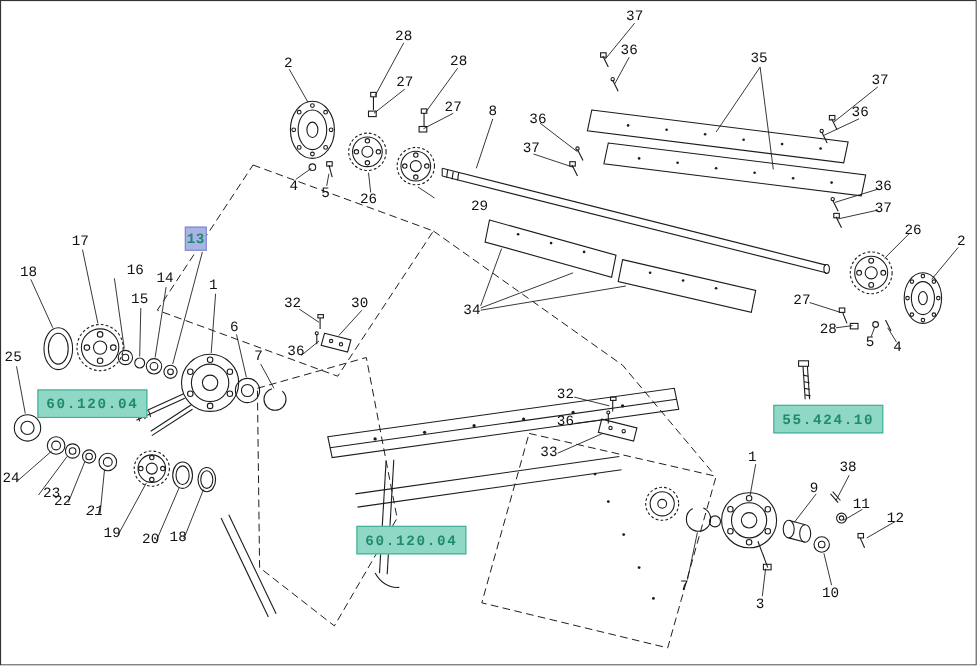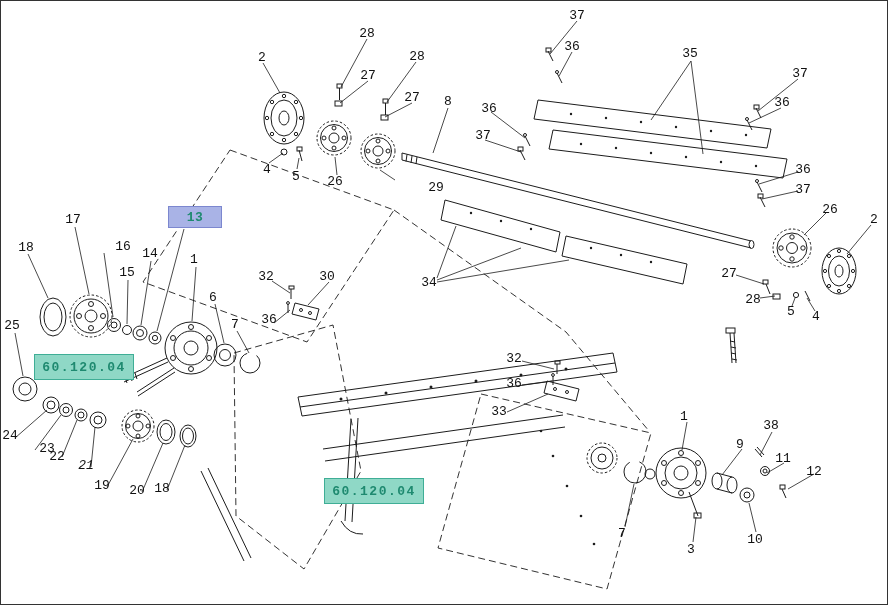--- a/index.html
+++ b/index.html
@@ -19,21 +19,21 @@
     font-size:13px;font-weight:bold;letter-spacing:1.5px;line-height:1;
     box-sizing:border-box;
   }
   .refbox.teal{
     width:100px;height:26px;
     background:var(--ref_teal_bg,#8fd8c6);
     border:1px solid var(--ref_teal_border,#3fae96);
     color:var(--ref_teal_text,#1f8a70);
   }
   .refbox.blue{
-    width:54px;height:22px;letter-spacing:0.5px;
+    width:20px;height:22px;letter-spacing:0.5px;
     background:var(--ref_blue_bg,#a9b3e6);
     border:1px solid var(--ref_blue_border,#7c87cf);
     color:var(--ref_teal_text,#1f8a70);
   }
 </style>
 </head>
 <body>
 
 <div class="stage">
 
@@ -450,16 +450,17 @@
       <div class="callout" style="left: 683px; top: 415px;">1</div>
       <div class="callout" style="left: 739px; top: 443px;">9</div>
       <div class="callout" style="left: 770px; top: 424px;">38</div>
       <div class="callout" style="left: 782px; top: 457px;">11</div>
       <div class="callout" style="left: 813px; top: 470px;">12</div>
       <div class="callout" style="left: 621px; top: 532px;">7</div>
       <div class="callout" style="left: 690px; top: 548px;">3</div>
       <div class="callout" style="left: 754px; top: 538px;">10</div>
       <div class="refbox teal" style="left: 33px; top: 353px;">60.120.04</div>
       <div class="refbox teal" style="left: 323px; top: 477px;">60.120.04</div>
+      <div class="refbox teal" style="left: 702px; top: 367px;">55.424.10</div>
       <div class="refbox blue" style="left: 167px; top: 205px;">13</div>
     </div>
 
 </div>
 
 </body></html>

